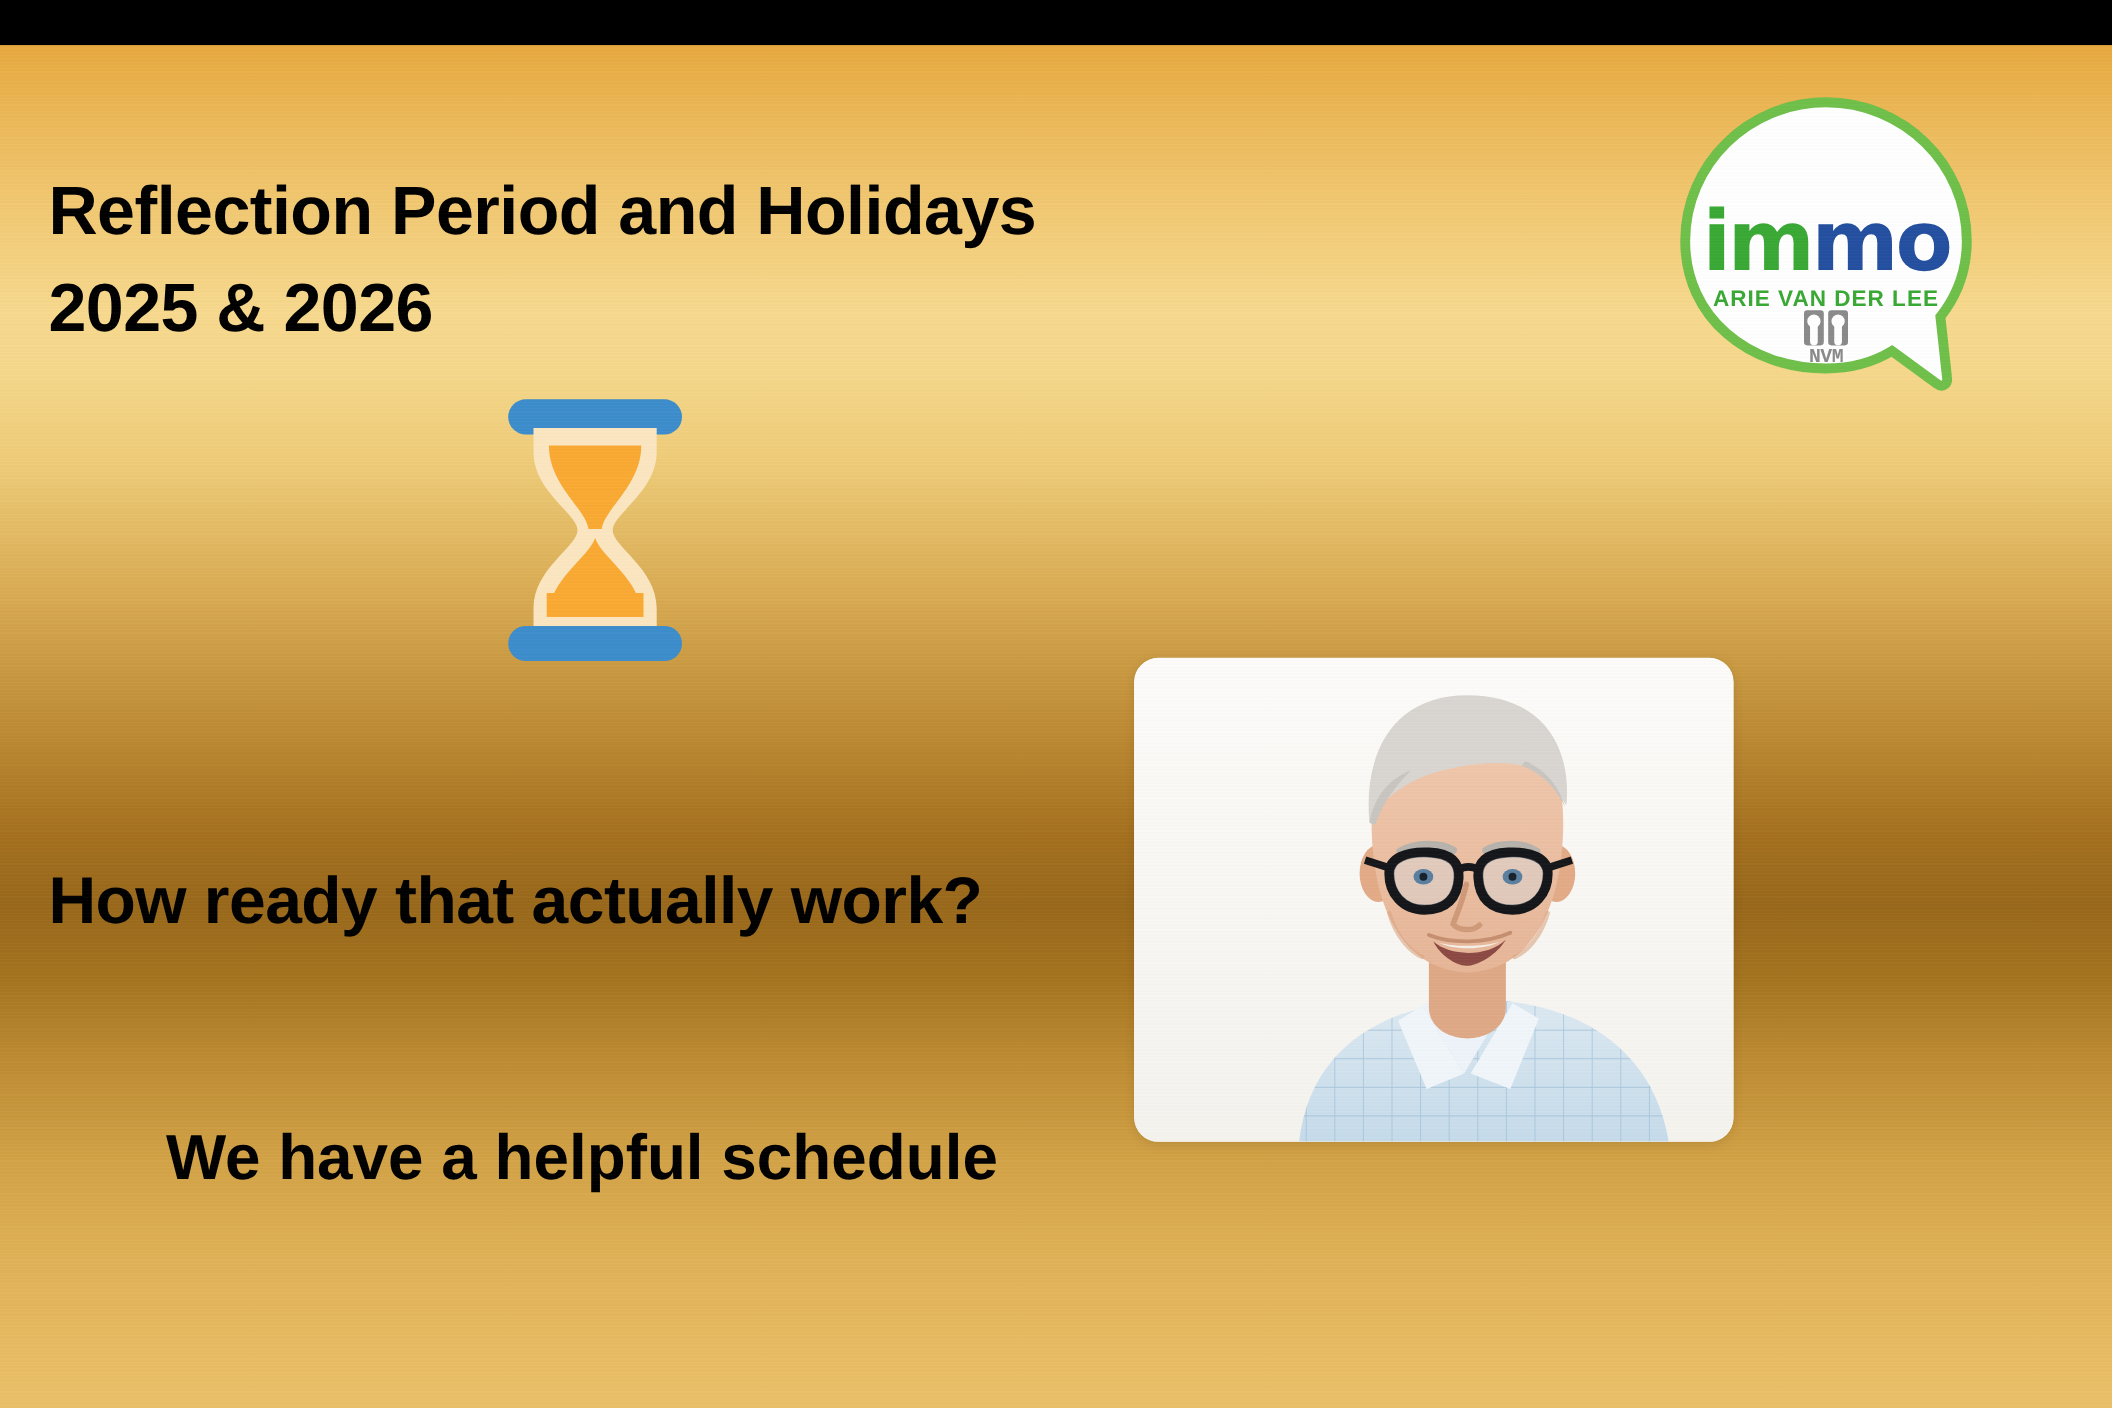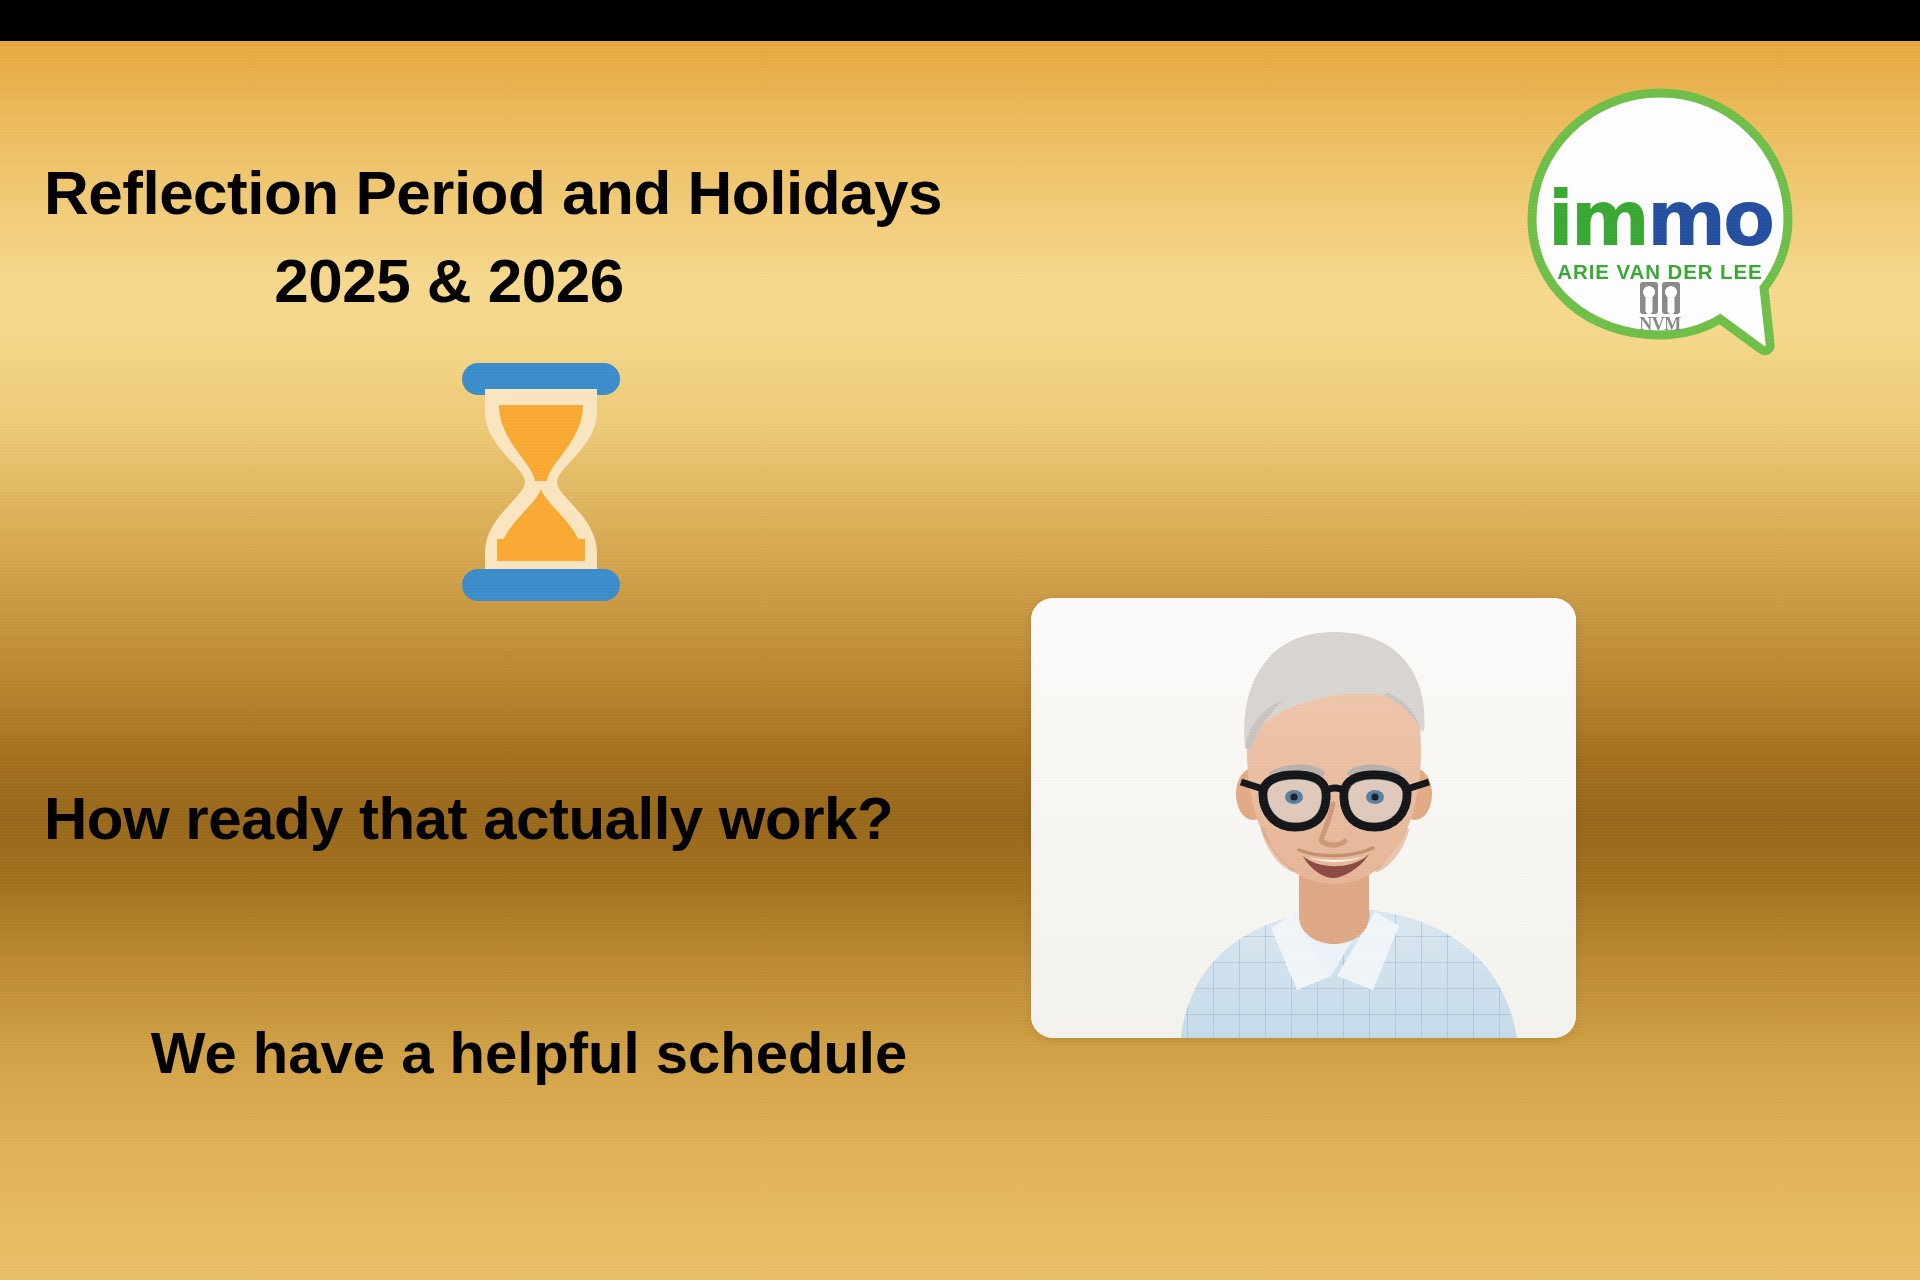--- a/index.html
+++ b/index.html
@@ -55,21 +55,21 @@
     top: 108px;
     width: 1000px;
     color: #000;
     font-weight: bold;
     font-size: 62px;
     line-height: 1.42;
     font-stretch: condensed;
     letter-spacing: -0.5px;
   }
   .headline .line1 { display: block; text-align: left; }
-  .headline .line2 { display: block; text-align: center; padding-right: 190px; }
+  .headline .line2 { display: block; padding-right: 190px; }
 
   
   .question {
     position: absolute;
     left: 44px;
     top: 745px;
     color: #000;
     font-weight: bold;
     font-size: 60px;
     line-height: 1.1;
@@ -159,21 +159,21 @@
     top: 196px;
     width: 272px;
     text-align: center;
   }
   .nvm-label {
     font-size: 18px;
     font-weight: bold;
     color: #8a8a8a;
     letter-spacing: -0.5px;
     margin-top: -5px;
-    font-family: Liberation Serif, serif;
+    font-family: Liberation Mono, monospace;
   }
 
   
   .portrait {
     position: absolute;
     left: 1031px;
     top: 557px;
     width: 545px;
     height: 440px;
     border-radius: 22px;

